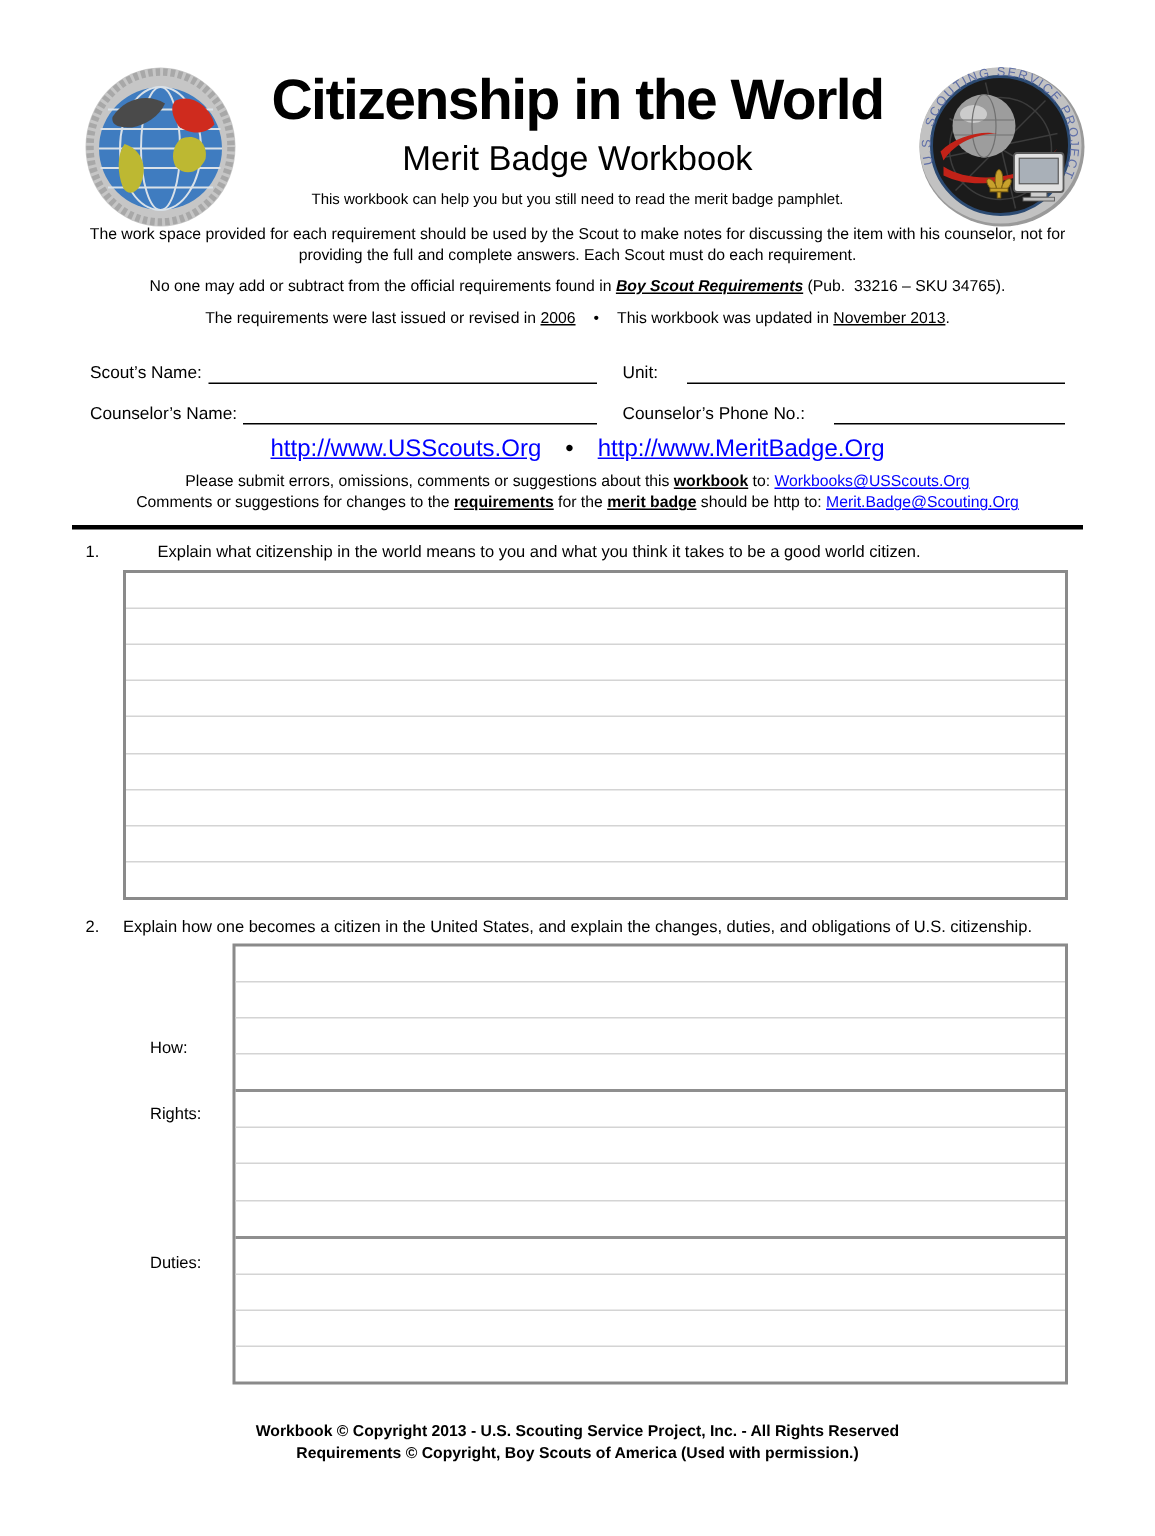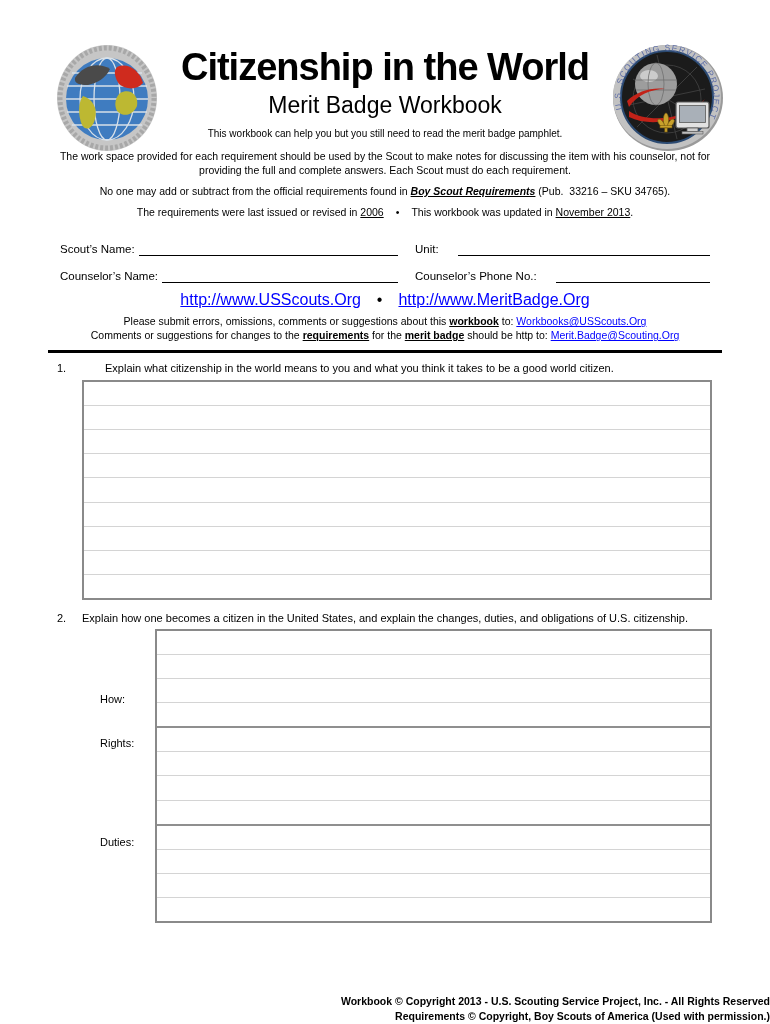--- a/index.html
+++ b/index.html
@@ -49,21 +49,21 @@
   .ans-row { flex:1; }
   .ans-row + .ans-row { border-top:1px solid #d4d4d4; }
   .box2 { left:155px; top:629px; width:557px; height:294px; }
   .section { flex:1; display:flex; flex-direction:column; }
   .section + .section { border-top:2px solid #8f8f8f; }
   .sec-label { position:absolute; left:100px; font-size:11px; }
   .lbl-how    { top:645px;margin-top:48px; }
   .lbl-rights { top:737px; }
   .lbl-duties { top:836px; }
   
-  .footer { position:absolute; left:0; right:0; top:947px; text-align:right; font-size:10.5px; font-weight:bold; line-height:1.45;margin-top:47px; }
+  .footer { position:absolute; left:0; right:0; top:947px; text-align:center; font-size:10.5px; font-weight:bold; line-height:1.45; }
 </style>
 </head>
 <body>
 
 <div class="page">
 
   <div class="badge badge-left">
     <svg width="102" height="108" viewBox="-51 -54 102 108">
       <ellipse cx="0" cy="0" rx="50" ry="53" fill="#c6c6c6"></ellipse>
       <ellipse cx="0" cy="0" rx="47" ry="50" fill="none" stroke="#a8a8a8" stroke-width="5" stroke-dasharray="3 2"></ellipse>

